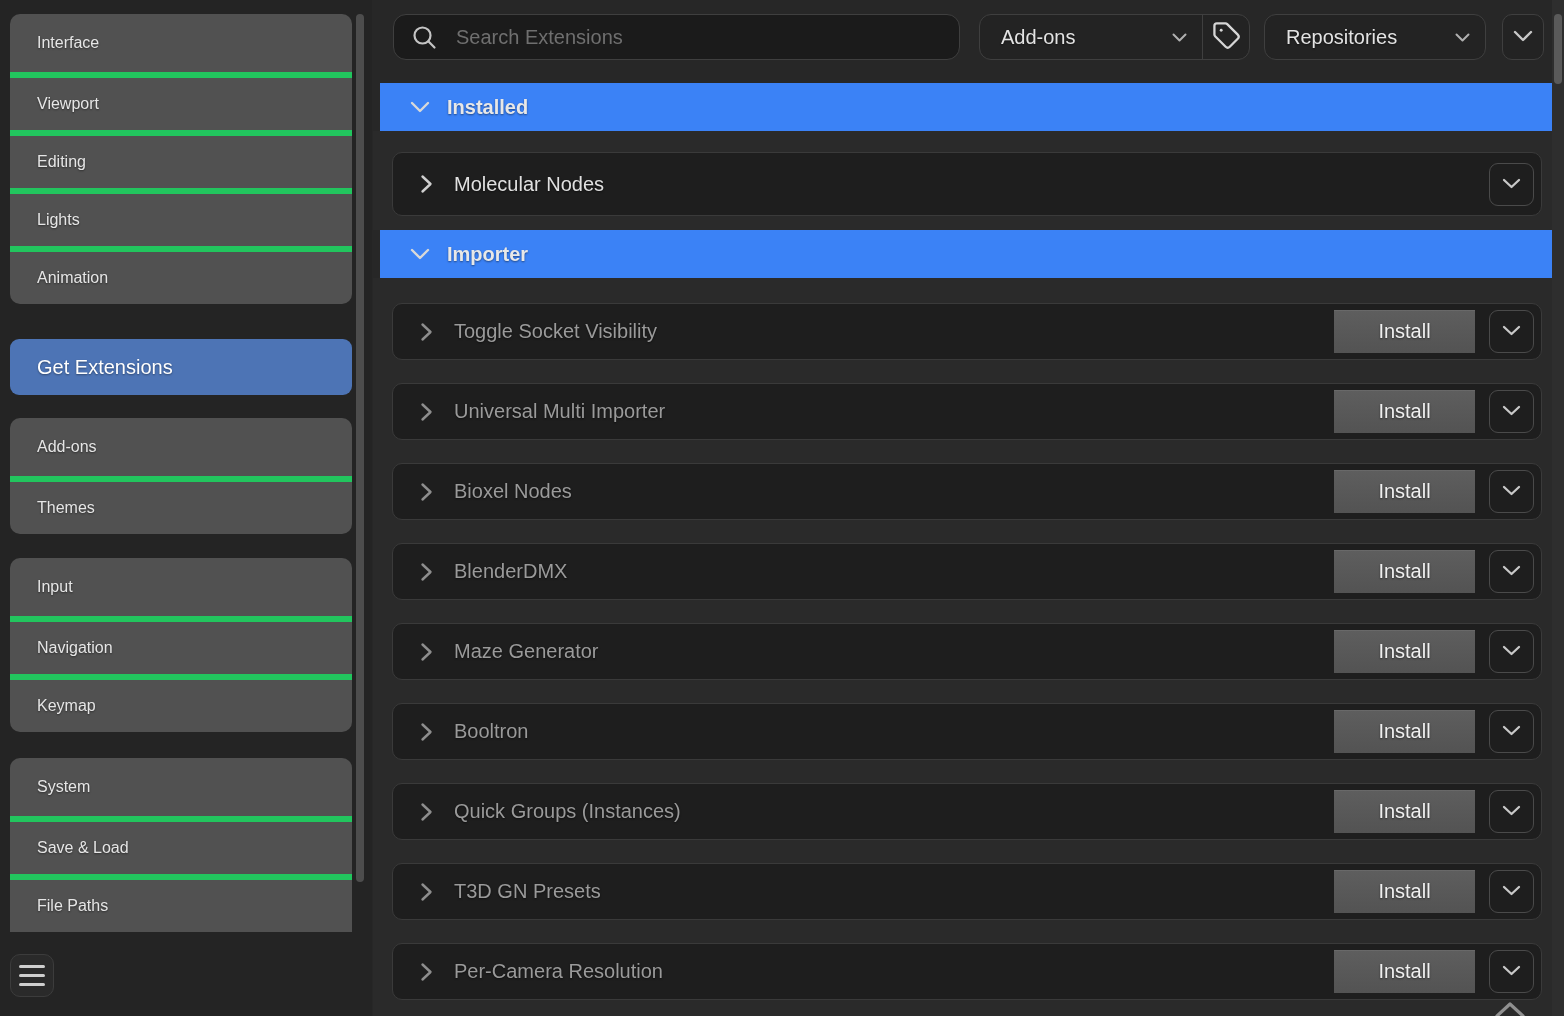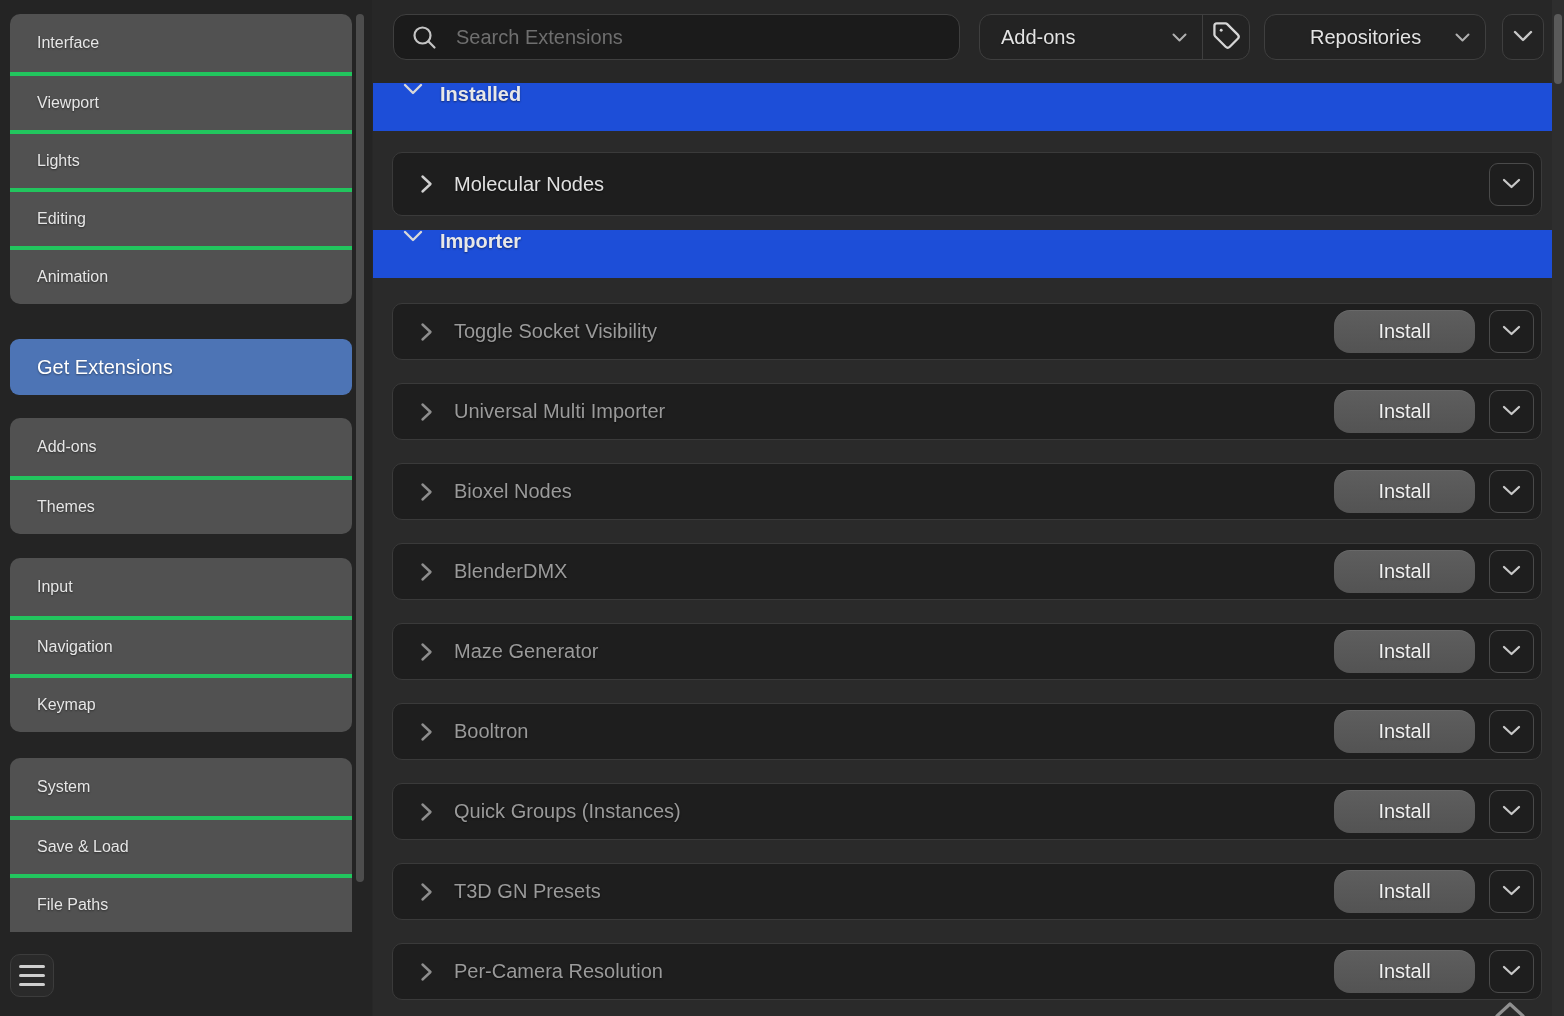--- a/index.html
+++ b/index.html
@@ -10,21 +10,21 @@
     -webkit-font-smoothing:antialiased;
     color:#e6e6e6;
   }
   #app *{box-sizing:border-box;}
 
   
   .sidebar{position:absolute;left:0;top:0;width:372px;height:1016px;background:#242424;}
   .nav-group{position:absolute;left:10px;width:342px;border-radius:10px;overflow:hidden;}
   .nav-btn{height:58px;background:#515151;display:flex;align-items:center;
     padding-left:27px;font-size:16px;color:#e6e6e6;text-shadow:0 1px 2px rgba(0,0,0,.45);}
-  .nav-btn + .nav-btn{border-top:4px solid #22c55e;}
+  .nav-btn + .nav-btn{border-top:6px solid #22c55e;}
   .nav-group.cut-bottom{border-radius:10px 10px 0 0;}
   .nav-selected{position:absolute;left:10px;top:339px;width:342px;height:56px;
     border-radius:9px;background:#4d74b5;display:flex;align-items:center;
     padding-left:27px;font-size:20px;color:#ffffff;text-shadow:0 1px 2px rgba(0,0,0,.4);}
   .hamburger{position:absolute;left:10px;top:954px;width:44px;height:43px;border-radius:10px;
     background:#2a2a2a;border:1px solid #3c3c3c;display:flex;flex-direction:column;
     align-items:center;justify-content:center;gap:6px;}
   .hamburger span{display:block;width:26px;height:3px;border-radius:2px;background:#cfcfcf;}
   .side-scroll-thumb{position:absolute;left:356px;top:14px;width:8px;height:868px;
     border-radius:4px;background:#4d4d4d;}
@@ -42,40 +42,40 @@
   .searchbox input::placeholder{color:#6f6f6f;}
 
   .combo{position:absolute;top:14px;height:46px;border-radius:12px;background:#232323;
     border:1px solid #3f3f3f;display:flex;align-items:stretch;overflow:hidden;}
   .combo-addons{left:607px;width:271px;}
   .combo-cell{display:flex;align-items:center;}
   .combo-label{flex:1;display:flex;align-items:center;justify-content:space-between;
     padding:0 15px 0 21px;font-size:20px;color:#e3e3e3;text-shadow:0 1px 2px rgba(0,0,0,.45);}
   .combo-divider{width:1px;background:#3f3f3f;}
   .combo-tag{width:46px;display:flex;align-items:center;justify-content:center;color:#d6d6d6;}
-  .combo-repos{left:892px;width:222px;padding-left:24px;}
+  .combo-repos{left:892px;width:222px;}
   .mini-chev{color:#b0b0b0;display:flex;}
   .top-chev-btn{position:absolute;left:1130px;top:14px;width:42px;height:46px;border-radius:10px;
     background:#232323;border:1px solid #3f3f3f;display:flex;align-items:center;justify-content:center;color:#c8c8c8;}
 
   
-  .panel-header{position:absolute;left:1px;width:1179px;height:48px;background:#1d4ed8;
-    display:flex;padding-left:30px;}
+  .panel-header{position:absolute;left:8px;width:1179px;height:48px;background:#3b82f6;
+    display:flex;align-items:center;padding-left:30px;}
   .panel-header .hdr-chev{color:#d9d9d9;display:flex;margin-right:17px;}
   .panel-header .hdr-title{font-size:20px;font-weight:600;color:#e8e8e8;text-shadow:0 1px 2px rgba(0,0,0,.45);}
   .panel-body{position:absolute;left:1px;width:1179px;background:#2a2a2a;}
 
   .ext-card{position:absolute;left:19px;width:1150px;background:#1e1e1e;border:1px solid #3a3a3a;
     border-radius:10px;display:flex;align-items:center;}
   .ext-card .expand{display:flex;margin-left:27px;color:#8e8e8e;}
   .ext-card.installed .expand{color:#cfcfcf;}
   .ext-title{margin-left:21px;font-size:20px;color:#9a9a9a;text-shadow:0 1px 2px rgba(0,0,0,.5);}
   .ext-card.installed .ext-title{color:#e0e0e0;}
   .ext-actions{position:absolute;right:7px;display:flex;align-items:center;gap:14px;}
-  .install-btn{width:141px;height:43px;border-radius:16px;border:none;cursor:default;
+  .install-btn{width:141px;height:43px;border-radius:0;border:none;cursor:default;
     background:linear-gradient(180deg,#5e5e5e,#535353);box-shadow:inset 0 1px 0 rgba(255,255,255,.07);
     font-family:"Liberation Sans",sans-serif;font-size:20px;color:#f0f0f0;text-shadow:0 1px 2px rgba(0,0,0,.5);}
   .drop-btn{width:45px;height:43px;border-radius:9px;border:1px solid #4a4a4a;background:transparent;
     display:flex;align-items:center;justify-content:center;color:#c8c8c8;cursor:default;}
 
   
   .main-scroll-track{position:absolute;left:1180px;top:0;width:12px;height:1016px;background:#2e2e2e;}
   .main-scroll-thumb{position:absolute;left:1182px;top:14px;width:8px;height:70px;border-radius:4px;background:#5a5a5a;}
   .scroll-up-ind{position:absolute;left:1121px;top:1001px;color:#909090;display:flex;}
 </style>
@@ -87,24 +87,24 @@
   <div class="sidebar">
 
     <div class="nav-group" style="top:14px">
       <div class="nav-btn">
           <span>Interface</span>
         </div>
       <div class="nav-btn">
           <span>Viewport</span>
         </div>
       <div class="nav-btn">
+          <span>Editing</span>
+        </div>
+      <div class="nav-btn">
           <span>Lights</span>
-        </div>
-      <div class="nav-btn">
-          <span>Editing</span>
         </div>
       <div class="nav-btn">
           <span>Animation</span>
         </div>
     </div>
 
     <div class="nav-selected">
       <span>Get Extensions</span>
     </div>
 

